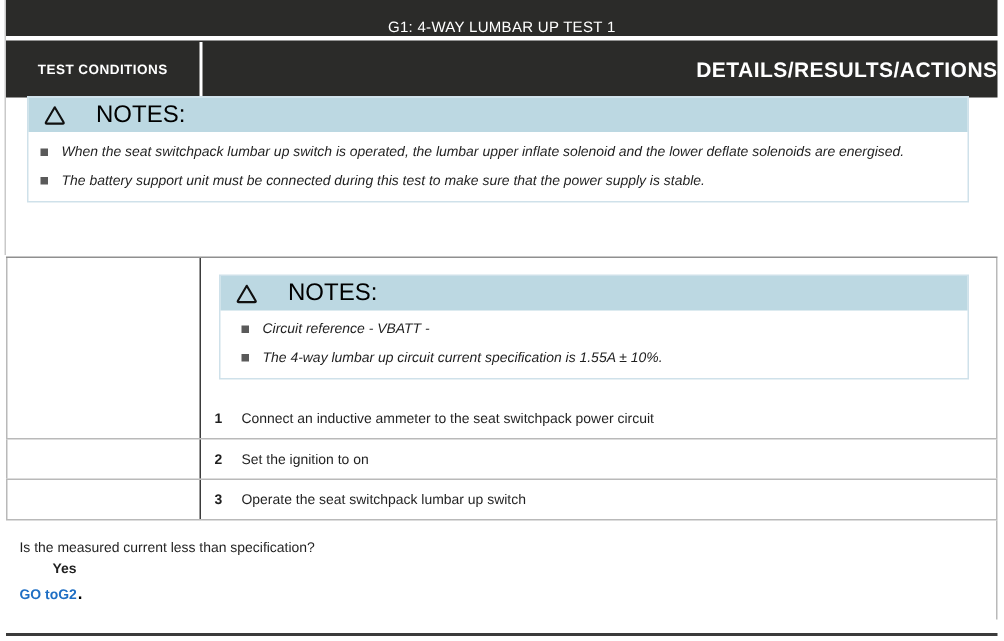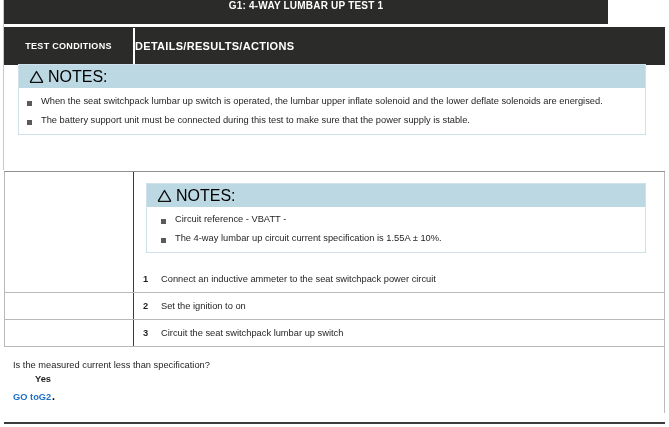--- a/index.html
+++ b/index.html
@@ -21,29 +21,29 @@
     height: 427px;
     box-sizing: border-box;
     background: #ffffff;
   }
 
   
   .title-bar {
     position: absolute;
     left: 4px;
     top: 0px;
-    width: 604px;
+    width: 661px;
     height: 24px;
     background: #2b2b29;
     color: #ffffff;
     font-size: 10px;
-    font-weight: bold;
+    font-weight: normal;
     letter-spacing: 0.2px;
     display: flex;
-    align-items: flex-start;
+    align-items: flex-end;
     justify-content: center;
   }
 
   .col-header {
     position: absolute;
     left: 4px;
     top: 27px;
     width: 661px;
     height: 38px;
     background: #2b2b29;
@@ -62,23 +62,23 @@
   }
   .col-header .ch-div {
     width: 2px;
     background: #ffffff;
     margin: 1px 0 1px 0;
   }
   .col-header .ch-right {
     flex: 1;
     display: flex;
     align-items: center;
-    justify-content: flex-start;
+    justify-content: flex-end;
     color: #ffffff;
-    font-size: 11px;
+    font-size: 14px;
     font-weight: bold;
     letter-spacing: 0.3px;
   }
 
   
   .page-edge-left {
     position: absolute;
     left: 0px;
     top: 0px;
     width: 4px;
@@ -94,35 +94,36 @@
     box-sizing: border-box;
     background: #ffffff;
     border: 1px solid #cfe1ea;
   }
   .notes-head {
     height: 23px;
     background: #bcd8e2;
     display: flex;
     align-items: center;
     padding-left: 10px;
-    gap: 4px;
+    gap: 20px;
   }
   .notes-head .warn-icon {
     width: 15px;
     height: 14px;
     flex: none;
     display: block;
   }
   .notes-body {
     padding: 6px 10px 6px 10px;
   }
   .note-item {
     display: flex;
-    align-items: center;
+    align-items: flex-start;
     margin: 0 0 6px 0;
+    font-style: italic;
   }
   .note-item:last-child { margin-bottom: 0; }
   .note-bullet {
     width: 5px;
     height: 5px;
     background: #5a5a5a;
     flex: none;
     margin: 4px 9px 0 8px;
   }
   .note-text {
@@ -307,21 +308,21 @@
         </div>
       </div>
     </div>
 
     <div class="trow row-step">
       <div class="tcell-left"></div>
       <div class="tcell-div"></div>
       <div class="tcell-right">
         <div class="step-line">
           <span class="step-num">3</span>
-          <span class="step-text">Circuit the seat switchpack lumbar up switch</span>
+          <span class="step-text">Operate the seat switchpack lumbar up switch</span>
         </div>
       </div>
     </div>
 
     <div class="trow row-q">
       <div class="tcell-left"></div>
       <div class="tcell-div"></div>
       <div class="tcell-right">
         <div class="q-block">
           <div class="q-text">Is the measured current less than specification?</div>

